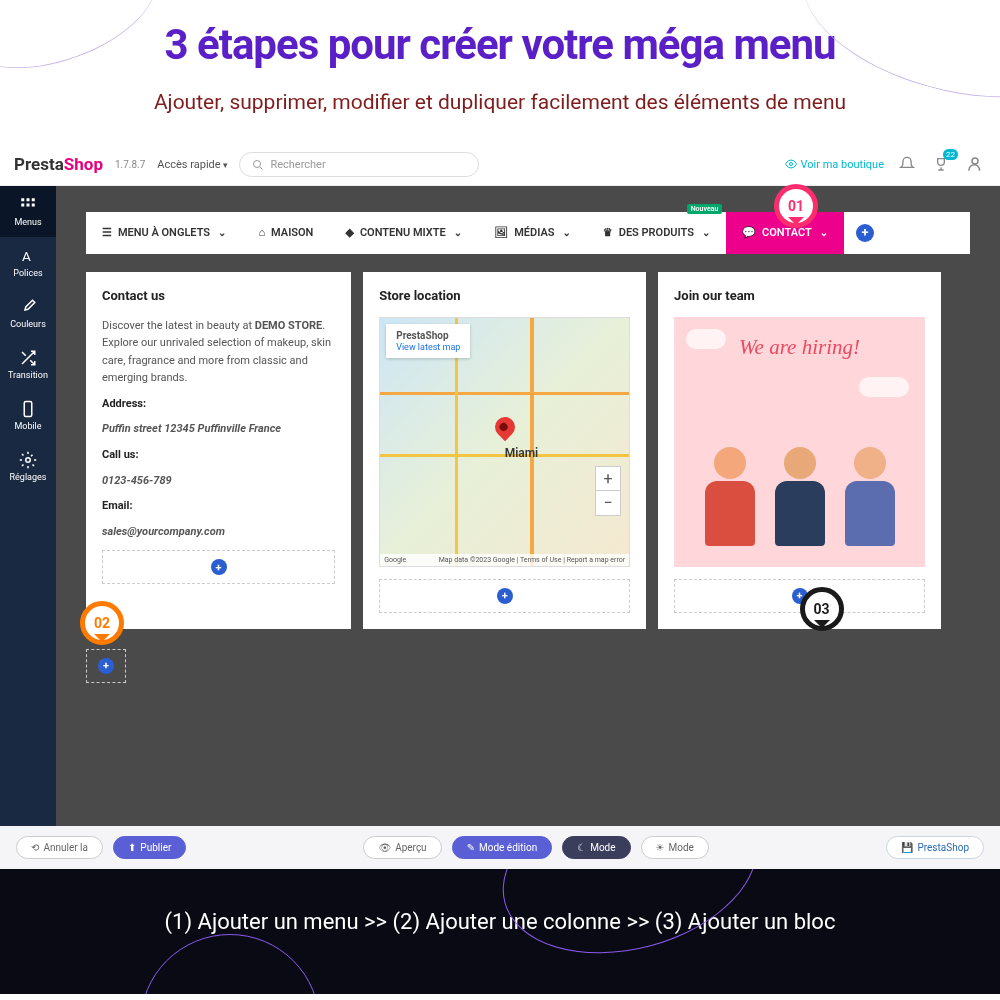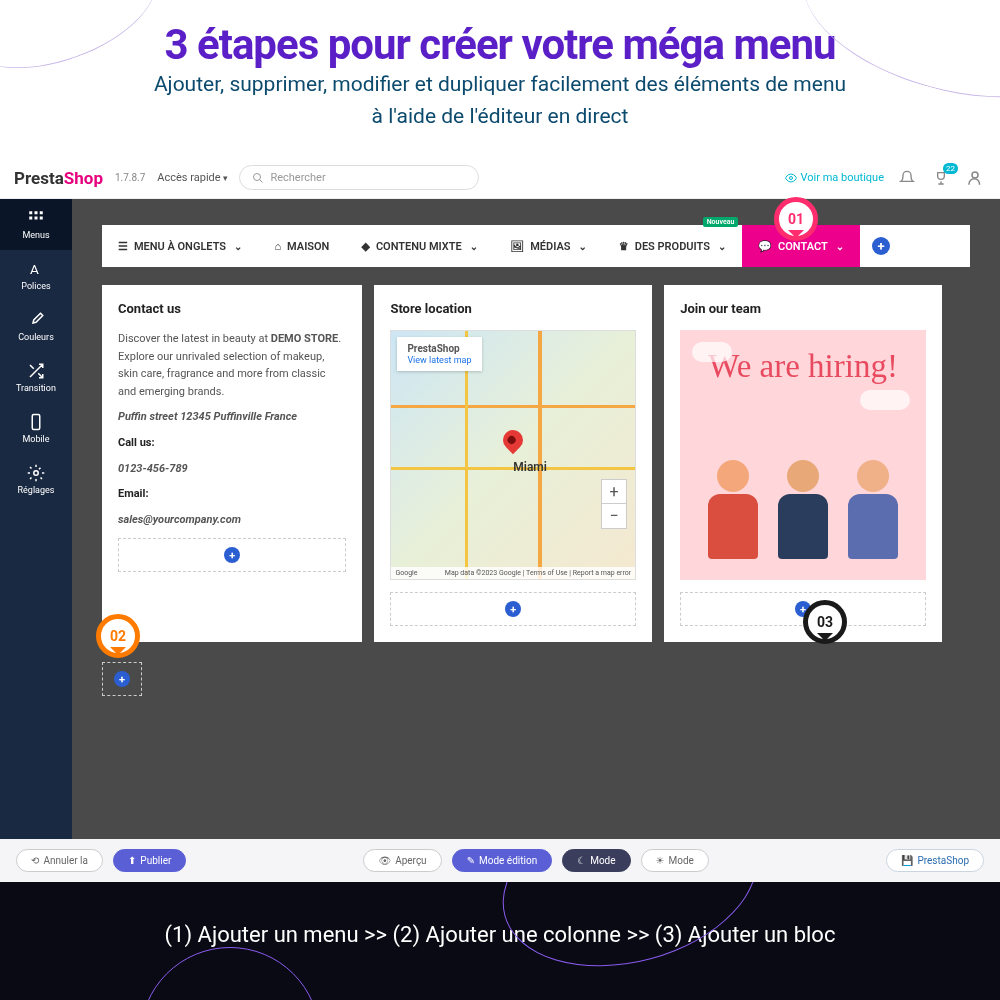--- a/index.html
+++ b/index.html
@@ -1,39 +1,39 @@
 <!DOCTYPE html>
 <html><head>
 <meta charset="utf-8">
 <style>
 * { margin: 0; padding: 0; box-sizing: border-box; font-family: -apple-system, BlinkMacSystemFont, "Segoe UI", Roboto, sans-serif; }
 body { width: 1000px; height: 1000px; background: #fff; overflow: hidden; position: relative; }
 
 .hero { text-align: center; padding: 20px 40px 10px; position: relative; }
 .hero h1 { color: #5a1fc7; font-size: 42px; font-weight: 700; letter-spacing: -1px; }
-.hero p { color: #0c4a6e; font-size: 21px; line-height: 1.5; }
+.hero p { color: #7f1d1d; font-size: 21px; margin-top: 18px; line-height: 1.5; }
 .deco-line { position: absolute; border: 1px solid #d0c0f0; border-radius: 50%; }
 .deco1 { width: 200px; height: 100px; top: -40px; left: -40px; transform: rotate(-20deg); border-color: #c8b8e8; border-width: 0 0 1px 0; }
 .deco2 { width: 300px; height: 150px; top: -60px; right: -100px; transform: rotate(15deg); border-color: #c8b8e8; border-width: 0 0 1px 0; }
 
 .app { background: #fff; margin: 15px 0 0; position: relative; }
 .topbar { display: flex; align-items: center; padding: 8px 14px; border-bottom: 1px solid #eee; gap: 12px; font-size: 12px; }
 .logo { font-weight: 700; font-size: 17px; color: #333; }
 .logo .accent { color: #e6007e; }
 .version { color: #888; font-size: 10px; }
 .quick { color: #555; font-size: 11px; }
 .quick::after { content: " ▾"; font-size: 9px; }
 .search { flex: 0 0 240px; border: 1px solid #ddd; border-radius: 20px; padding: 5px 12px; display: flex; align-items: flex-end; gap: 6px; color: #999; font-size: 11px; }
 .spacer { flex: 1; }
 .shop-link { color: #00b8d4; font-size: 11px; display: flex; align-items: center; gap: 4px; }
 .icon-btn { width: 22px; height: 22px; display: flex; align-items: center; justify-content: center; color: #888; position: relative; }
 .badge-ct { position: absolute; top: -4px; right: -6px; background: #00b8d4; color: #fff; font-size: 8px; border-radius: 8px; padding: 1px 3px; }
 
 .workspace { display: flex; background: #4a4a4a; min-height: 640px; }
-.sidebar { width: 72px; background: #1a2942; display: flex; flex-direction: column; }
+.sidebar { width: 56px; background: #1a2942; display: flex; flex-direction: column; }
 .side-item { color: #fff; text-align: center; padding: 10px 4px; font-size: 9px; cursor: pointer; }
 .side-item svg { display: block; margin: 0 auto 3px; }
 .side-item.active { background: #0a1628; }
 
 .canvas { flex: 1; padding: 26px 30px; position: relative; }
 .menu-bar { background: #fff; display: flex; align-items: stretch; font-size: 11px; font-weight: 600; color: #333; }
 .menu-tab { padding: 12px 16px; display: flex; align-items: center; gap: 6px; cursor: pointer; position: relative; }
 .menu-tab .chev::after { content: "⌄"; font-size: 10px; margin-left: 2px; }
 .menu-tab.active { background: #ec008c; color: #fff; }
 .badge-new { position: absolute; top: -8px; right: 4px; background: #00a86b; color: #fff; font-size: 7px; padding: 1px 4px; border-radius: 2px; }
@@ -55,21 +55,21 @@
 .map-lines { position: absolute; inset: 0; }
 .map-lines div { position: absolute; background: #f4c542; }
 .zoom-ctrl { position: absolute; bottom: 50px; right: 8px; background: #fff; border: 1px solid #ccc; width: 26px; }
 .zoom-ctrl div { height: 24px; text-align: center; line-height: 24px; font-size: 16px; border-bottom: 1px solid #ccc; cursor: pointer; }
 .map-pin { position: absolute; top: 48%; left: 50%; width: 20px; height: 20px; background: #e53935; border-radius: 50% 50% 50% 0; transform: translate(-50%,-100%) rotate(-45deg); }
 .map-pin::after { content: ""; position: absolute; top: 5px; left: 5px; width: 8px; height: 8px; background: #7a0c0c; border-radius: 50%; }
 .map-label { position: absolute; top: 52%; left: 50%; font-size: 12px; color: #333; font-weight: 600; }
 .map-footer { position: absolute; bottom: 0; left: 0; right: 0; background: rgba(255,255,255,0.8); font-size: 7px; color: #555; padding: 2px 4px; display: flex; justify-content: space-between; }
 
 .hiring { background: #ffd6da; height: 250px; position: relative; overflow: hidden; display: flex; flex-direction: column; }
-.hiring-title { font-family: cursive; color: #e84a5f; font-size: 33px; text-align: center; padding: 18px 1px 8px; }
+.hiring-title { font-family: cursive; color: #e84a5f; font-size: 21px; text-align: center; padding: 18px 1px 8px; font-style: italic; }
 .people { flex: 1; display: flex; align-items: flex-end; justify-content: center; gap: -10px; padding-bottom: 10px; }
 .person { width: 70px; height: 110px; position: relative; }
 .person .head { width: 32px; height: 32px; border-radius: 50%; margin: 0 auto; }
 .person .body { width: 50px; height: 65px; margin: 2px auto 0; border-radius: 12px 12px 4px 4px; }
 .p1 .head { background: #f4a77b; } .p1 .body { background: #d94e3f; }
 .p2 .head { background: #e8a878; } .p2 .body { background: #2a3d5c; }
 .p3 .head { background: #f0b088; } .p3 .body { background: #5b6dae; }
 .cloud { position: absolute; width: 40px; height: 20px; background: #fff; border-radius: 10px; opacity: 0.7; }
 
 .col-add { margin-top: 12px; }
@@ -97,21 +97,20 @@
 </style>
 </head>
 <body>
 
 <div class="hero">
   <div class="deco-line deco1"></div>
   <div class="deco-line deco2"></div>
   <h1>3 étapes pour créer votre méga menu</h1>
   <p>
     <span>Ajouter, supprimer, modifier et dupliquer facilement des éléments de menu</span><br>
-    <span>à l'aide de l'éditeur en direct</span>
   </p>
 </div>
 
 <div class="app">
   <div class="topbar">
     <span class="logo"><span>Presta</span><span class="accent">Shop</span></span>
     <span class="version">1.7.8.7</span>
     <span class="quick">Accès rapide</span>
     <div class="search">
       <svg width="12" height="12" viewBox="0 0 24 24" fill="none" stroke="#999" stroke-width="2">
@@ -230,20 +229,21 @@
               <div class="plus-circle">+</div>
             </div>
       </div>
       <div class="callout c1">01</div>
       </div>
 
       <div class="panels">
         <div class="panel" style="flex:0 0 30%; position:relative;">
           <h3>Contact us</h3>
           <p><span>Discover the latest in beauty at </span><b>DEMO STORE</b><span>. Explore our unrivaled selection of makeup, skin care, fragrance and more from classic and emerging brands.</span></p>
+          <p><span class="lbl">Address:</span></p>
           <p class="ital">Puffin street 12345 Puffinville France</p>
           <p><span class="lbl">Call us:</span></p>
           <p class="ital">0123-456-789</p>
           <p><span class="lbl">Email:</span></p>
           <p class="ital">sales@yourcompany.com</p>
           <div class="add-row">
               <div class="plus-circle">+</div>
             </div>
           <div class="callout c2">02</div>
           <div class="outer-add" style="position:absolute;left:0;bottom:-54px;">

